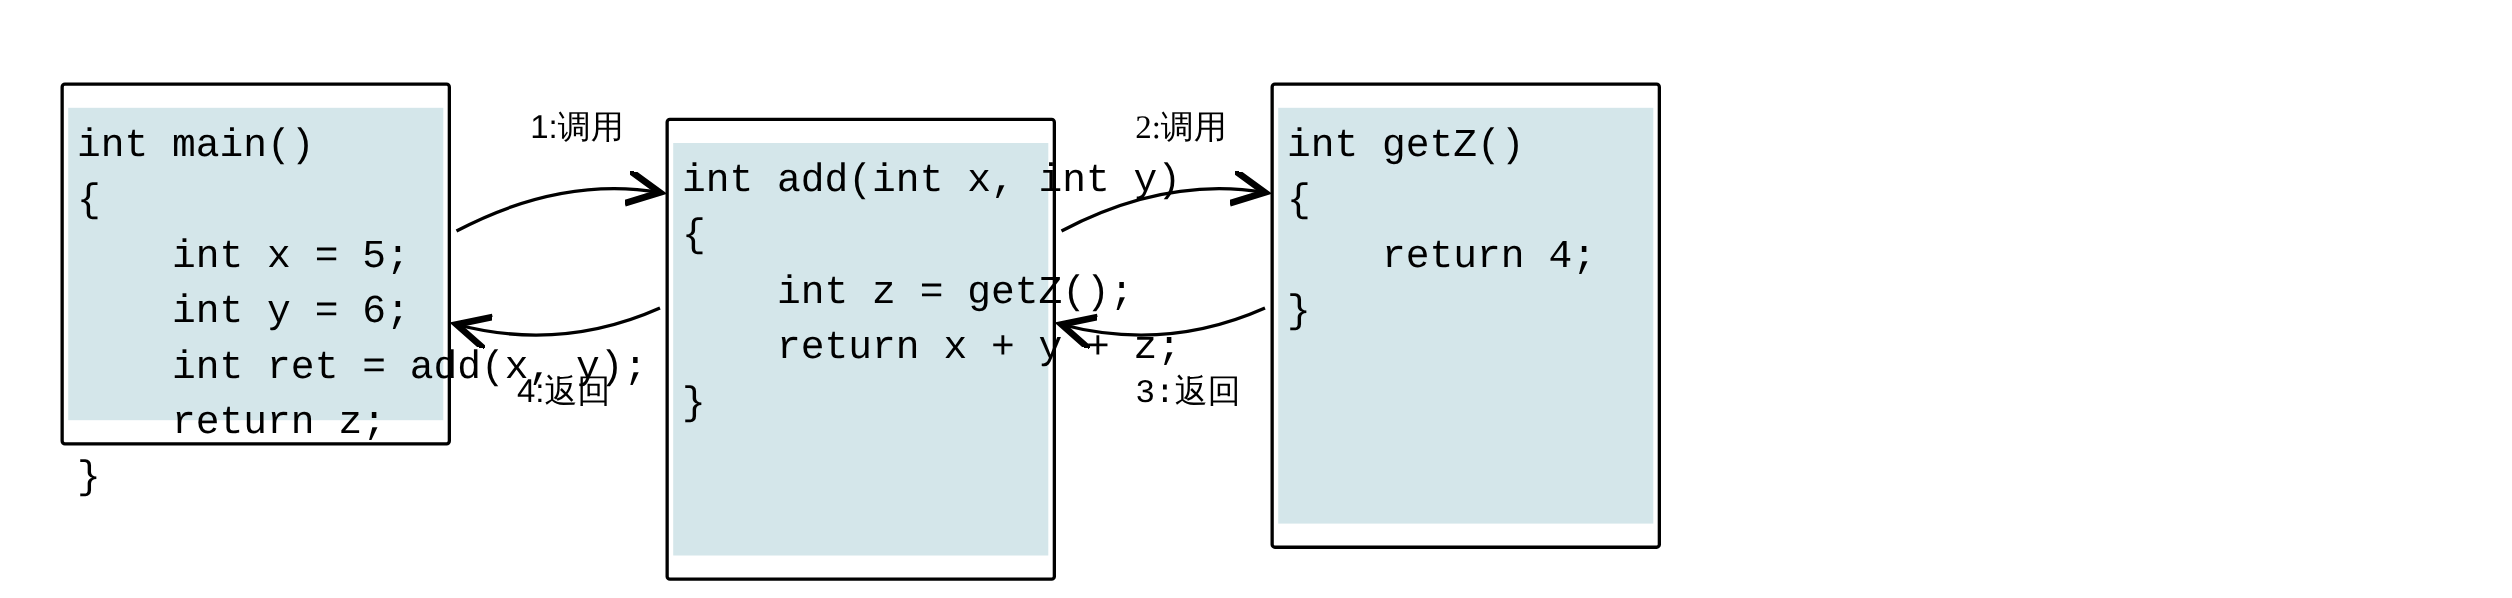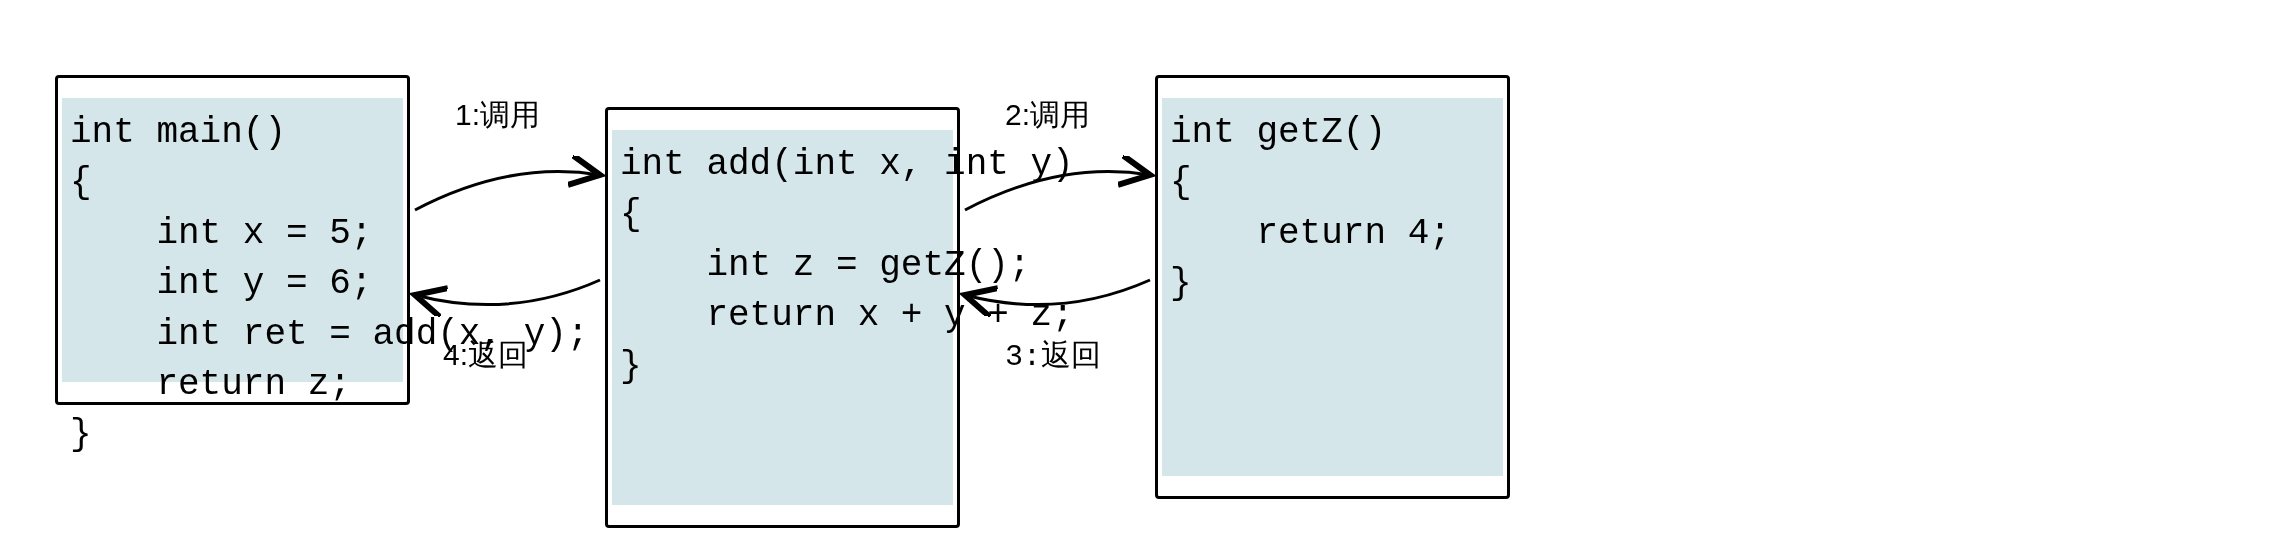--- a/index.html
+++ b/index.html
@@ -36,20 +36,21 @@
       font-size: 36px;
       line-height: 1.4;
       white-space: pre;
       color: #000;
     }
     .arrow-label {
       position: absolute;
       font-family: "Comic Sans MS", "Segoe UI", sans-serif;
       font-size: 30px;
       color: #000;
+      margin-left: 27px;
     }
     .box1 { left: 55px; top: 75px; width: 355px; height: 330px; }
     .box2 { left: 605px; top: 75px; width: 355px; height: 421px; margin-top: 32px; }
     .box3 { left: 1155px; top: 75px; width: 355px; height: 424px; }
     svg.arrow {
       position: absolute;
       overflow: visible;
     }
   </style>
 </head>
@@ -104,21 +105,21 @@
 <div class="arrow-label" style="left:443px; top:335px;">4:返回</div>
 
 <svg class="arrow" style="left:960px; top:150px; width:195px; height:70px;">
   <defs>
     <marker id="ah2" markerWidth="12" markerHeight="12" refX="10" refY="5" orient="auto">
       <path d="M0,0 L10,5 L0,10" fill="none" stroke="#000" stroke-width="2"></path>
     </marker>
   </defs>
   <path d="M 5 60 Q 100 10 190 25" fill="none" stroke="#000" stroke-width="3" marker-end="url(#ah2)"></path>
 </svg>
-<div class="arrow-label" style="left:1005px; top:95px;">2:调用</div>
+<div class="arrow-label" style="left:1005px; top:95px;font-family:Liberation Serif, serif;">2:调用</div>
 
 <svg class="arrow" style="left:960px; top:270px; width:195px; height:70px;">
   <defs>
     <marker id="ah3" markerWidth="12" markerHeight="12" refX="10" refY="5" orient="auto">
       <path d="M0,0 L10,5 L0,10" fill="none" stroke="#000" stroke-width="2"></path>
     </marker>
   </defs>
   <path d="M 190 10 Q 100 50 5 25" fill="none" stroke="#000" stroke-width="3" marker-end="url(#ah3)"></path>
 </svg>
 <div class="arrow-label" style="left:1005px; top:335px;font-family:Liberation Mono, monospace;">3:返回</div>

